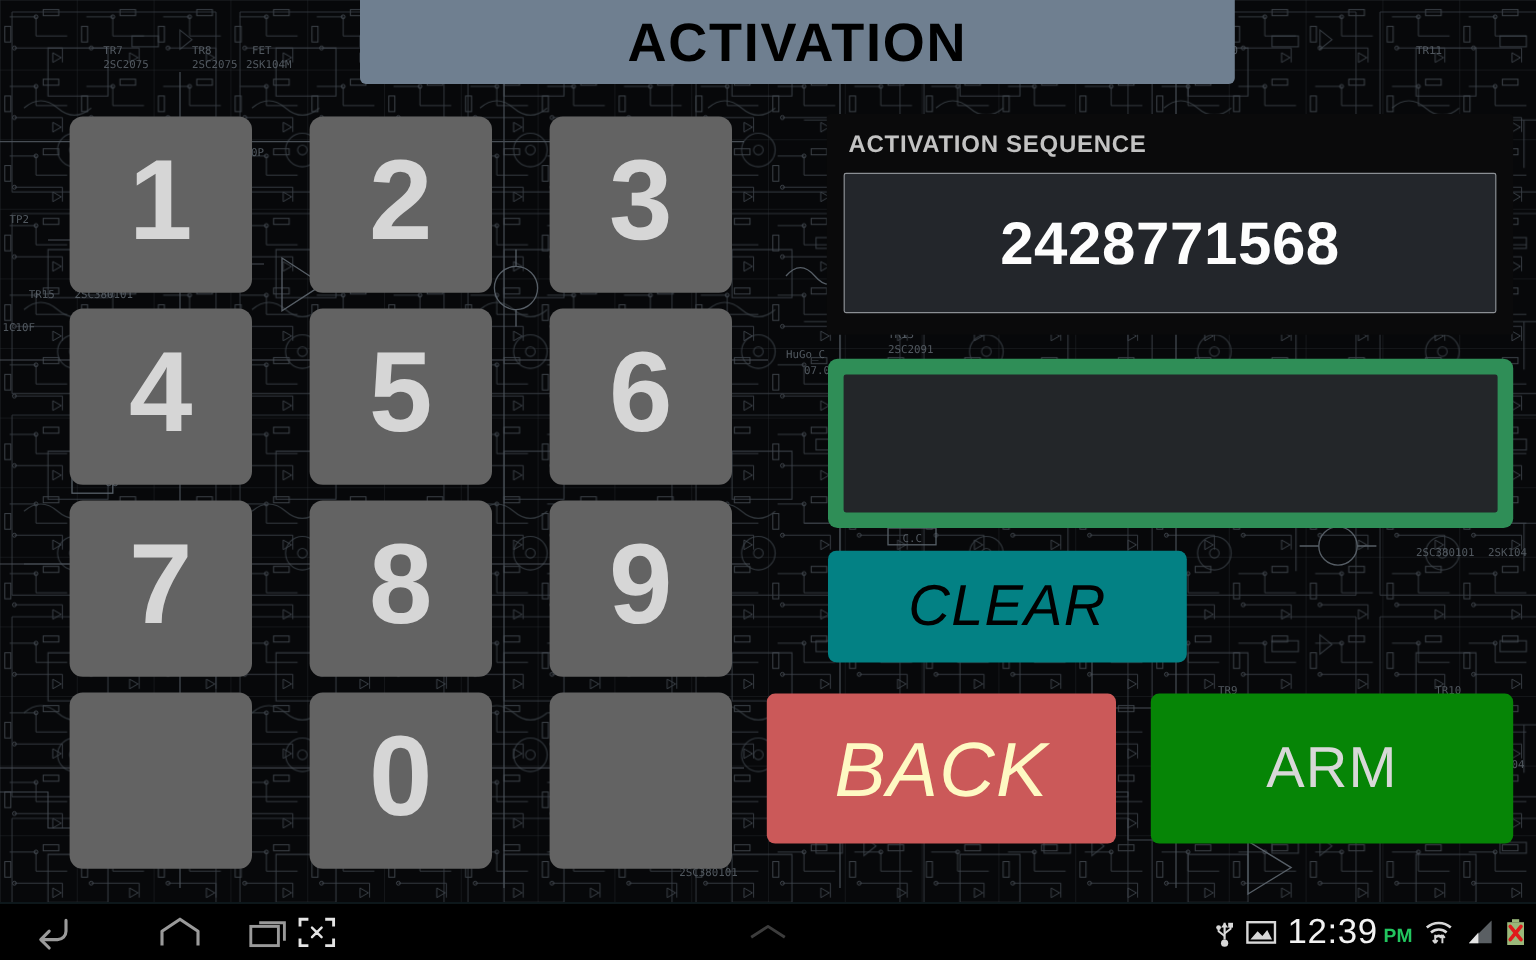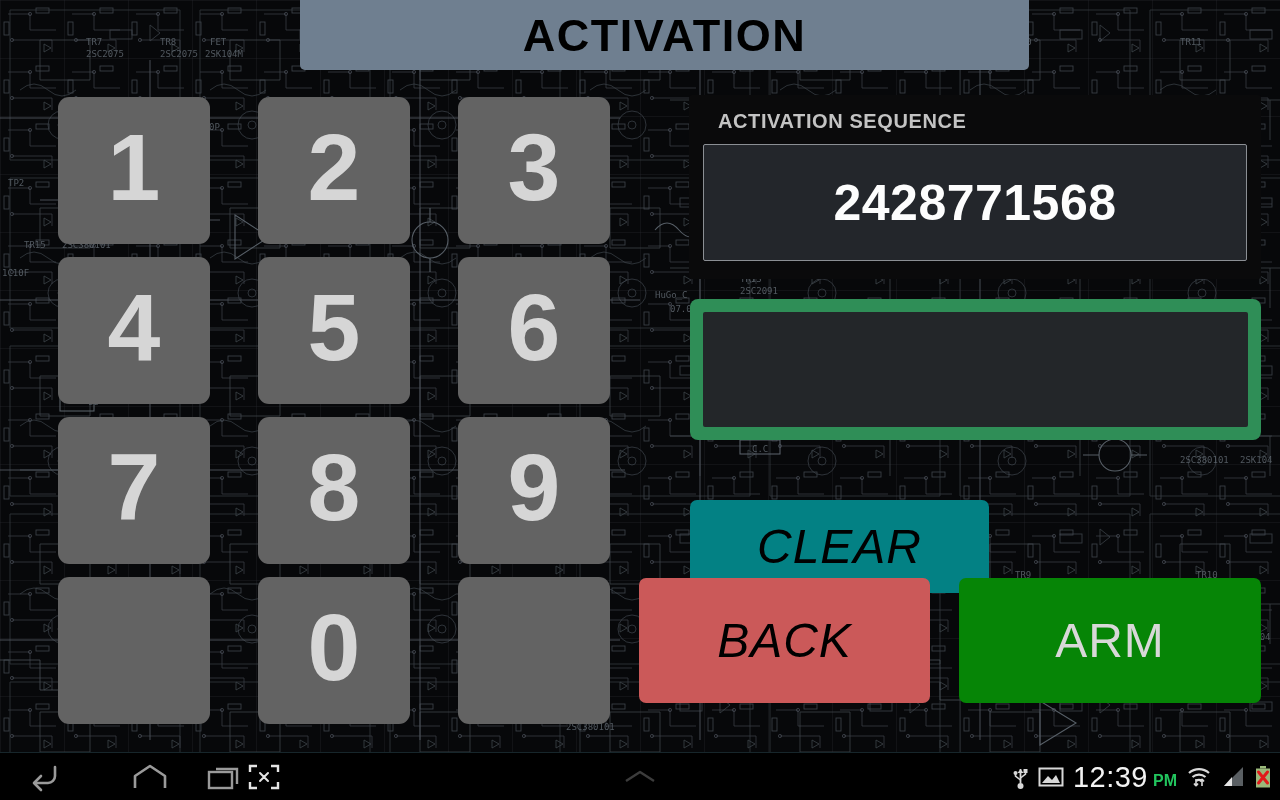--- a/index.html
+++ b/index.html
@@ -101,21 +101,21 @@
     height: 184px;
     background: #0a0a0b;
     border-radius: 3px;
     padding: 15px 14px 14px 14px;
   }
   #seq-label {
     color: #c3c3c3;
     font-size: 20px;
     font-weight: bold;
     letter-spacing: 0.6px;
-    margin-left: 15px;
+    margin-left: 4px;
   }
   #seq-display {
     margin-top: 11px;
     width: 100%;
     height: 117px;
     background: #23262b;
     border: 1px solid #8b8f94;
     border-radius: 2px;
     display: flex;
     align-items: center;
@@ -161,34 +161,33 @@
     background: #038184;
     border: none;
     border-radius: 7px;
     color: #010101;
     font-size: 48px;
     font-style: italic;
     font-family: "Liberation Sans", sans-serif;
     letter-spacing: 1px;
     cursor: pointer;
     line-height: 1;
-    margin-top: 41px;
   }
 
   #back-button {
     position: absolute;
     left: 0px;
     top: 483px;
     width: 291px;
     height: 125px;
     background: #cb5959;
     border: none;
     border-radius: 7px;
-    color: #000000;
-    font-size: 48px;
+    color: #fef9c3;
+    font-size: 64px;
     font-style: italic;
     font-family: "Liberation Sans", sans-serif;
     letter-spacing: 1px;
     cursor: pointer;
     line-height: 1;
   }
 
   #arm-button {
     position: absolute;
     left: 320px;

